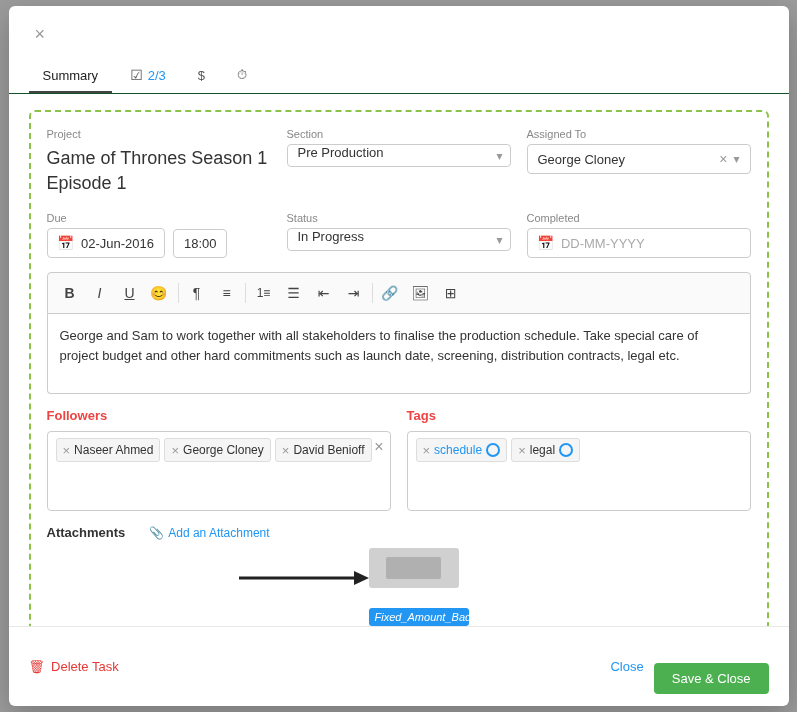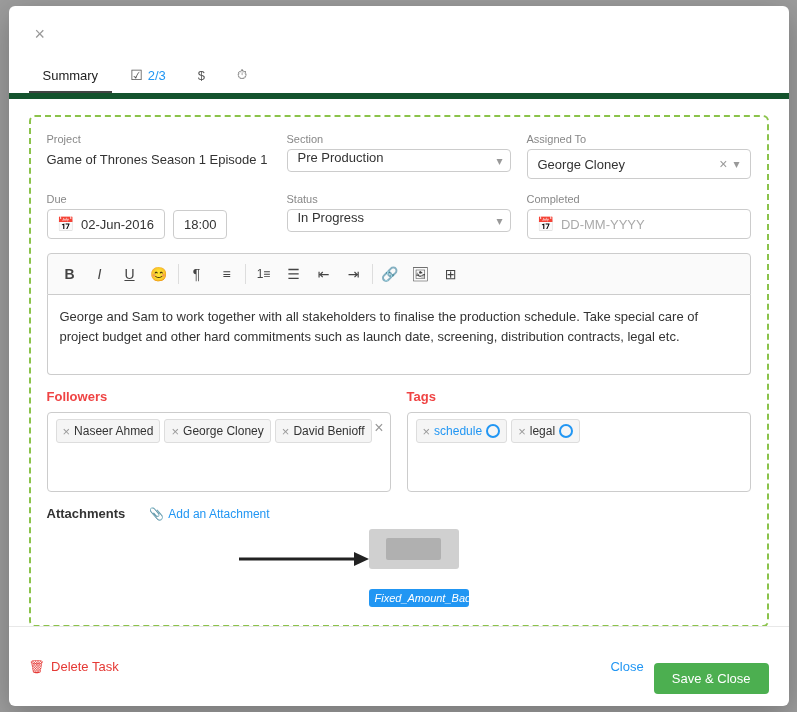--- a/index.html
+++ b/index.html
@@ -47,21 +47,21 @@
       font-size: 18px;
       color: #999;
       border: none;
       background: none;
       padding: 2px 6px;
     }
     .modal-tabs {
       display: flex;
       align-items: center;
       padding: 0 20px;
-      border-bottom: 6px solid #14532d;
+      border-bottom: 1px solid #14532d;
       gap: 4px;
     }
     .tab {
       padding: 8px 14px;
       cursor: pointer;
       font-size: 13px;
       color: #555;
       border-bottom: 2px solid transparent;
       display: flex;
       align-items: center;
@@ -100,21 +100,21 @@
       gap: 4px;
     }
     .form-group.col-2 { flex: 2; }
     .form-label {
       font-size: 11px;
       color: #888;
       font-weight: 500;
       text-transform: none;
     }
     .form-value {
-      font-size: 13px;
+      font-size: 18px;
       color: #333;
       padding: 2px 0;
       line-height: 1.4;
     }
     .form-select {
       border: 1px solid #ccc;
       border-radius: 4px;
       padding: 0 28px 6px 10px;
       font-size: 13px;
       color: #333;

